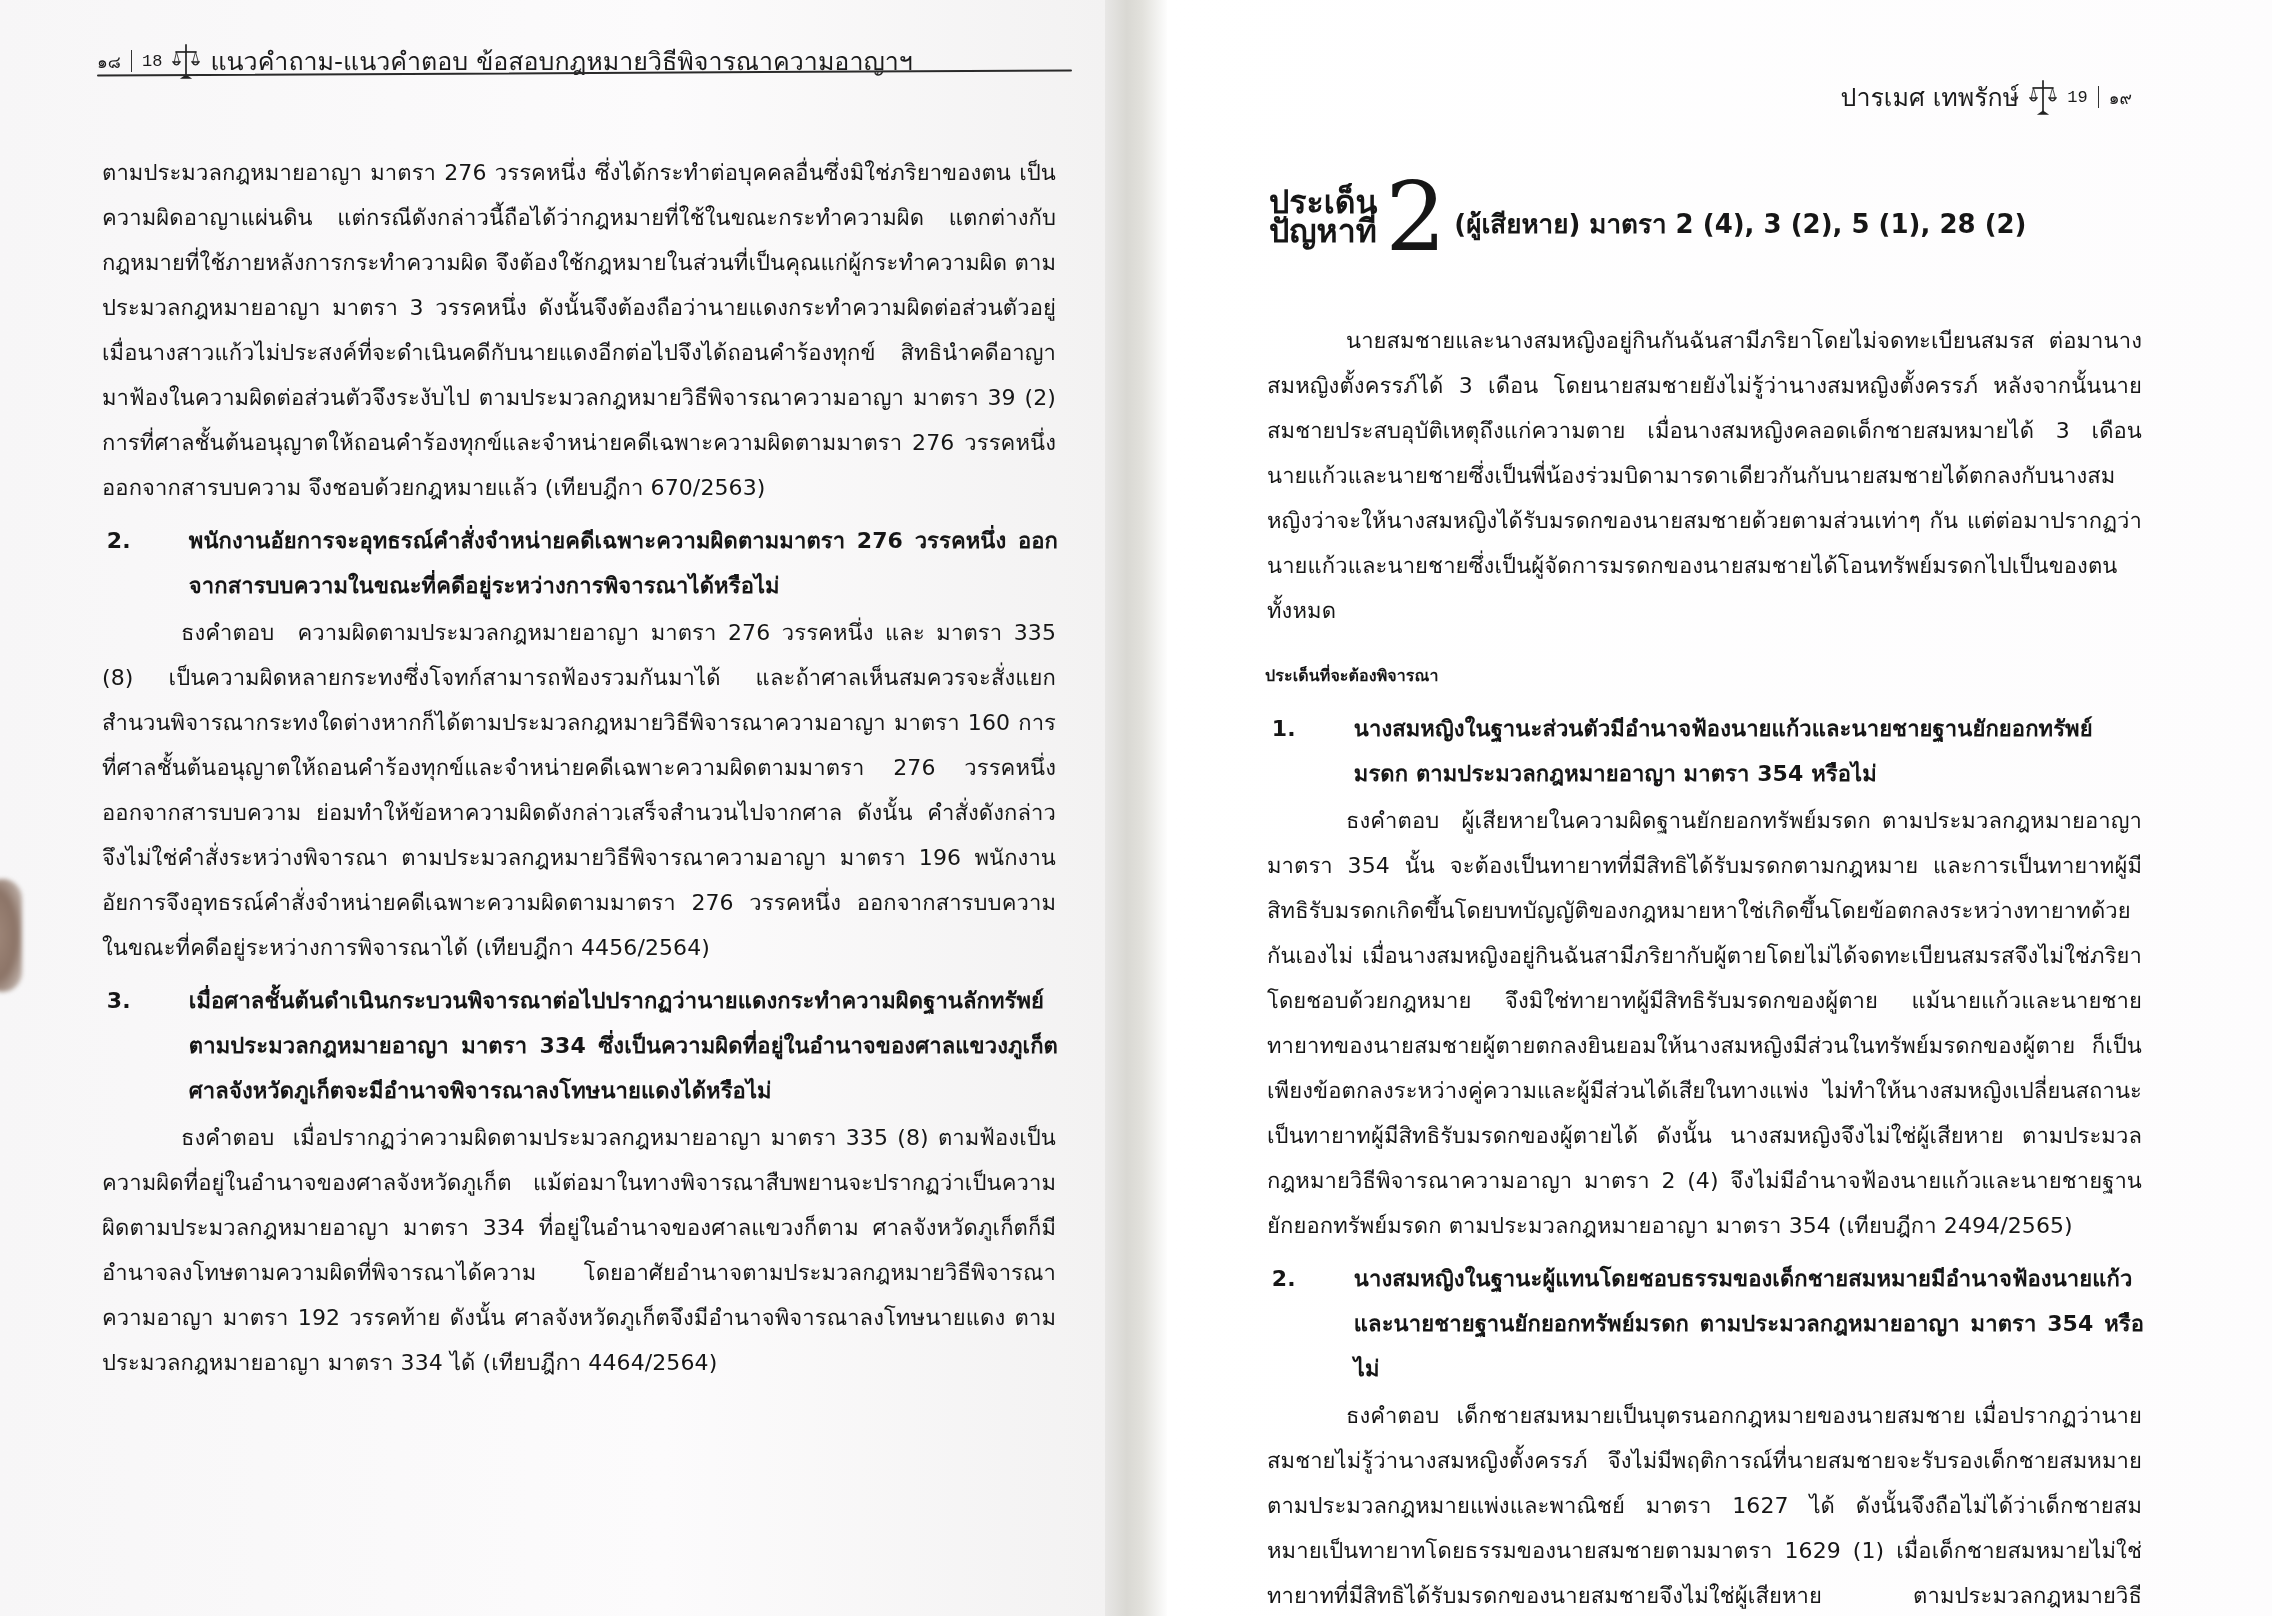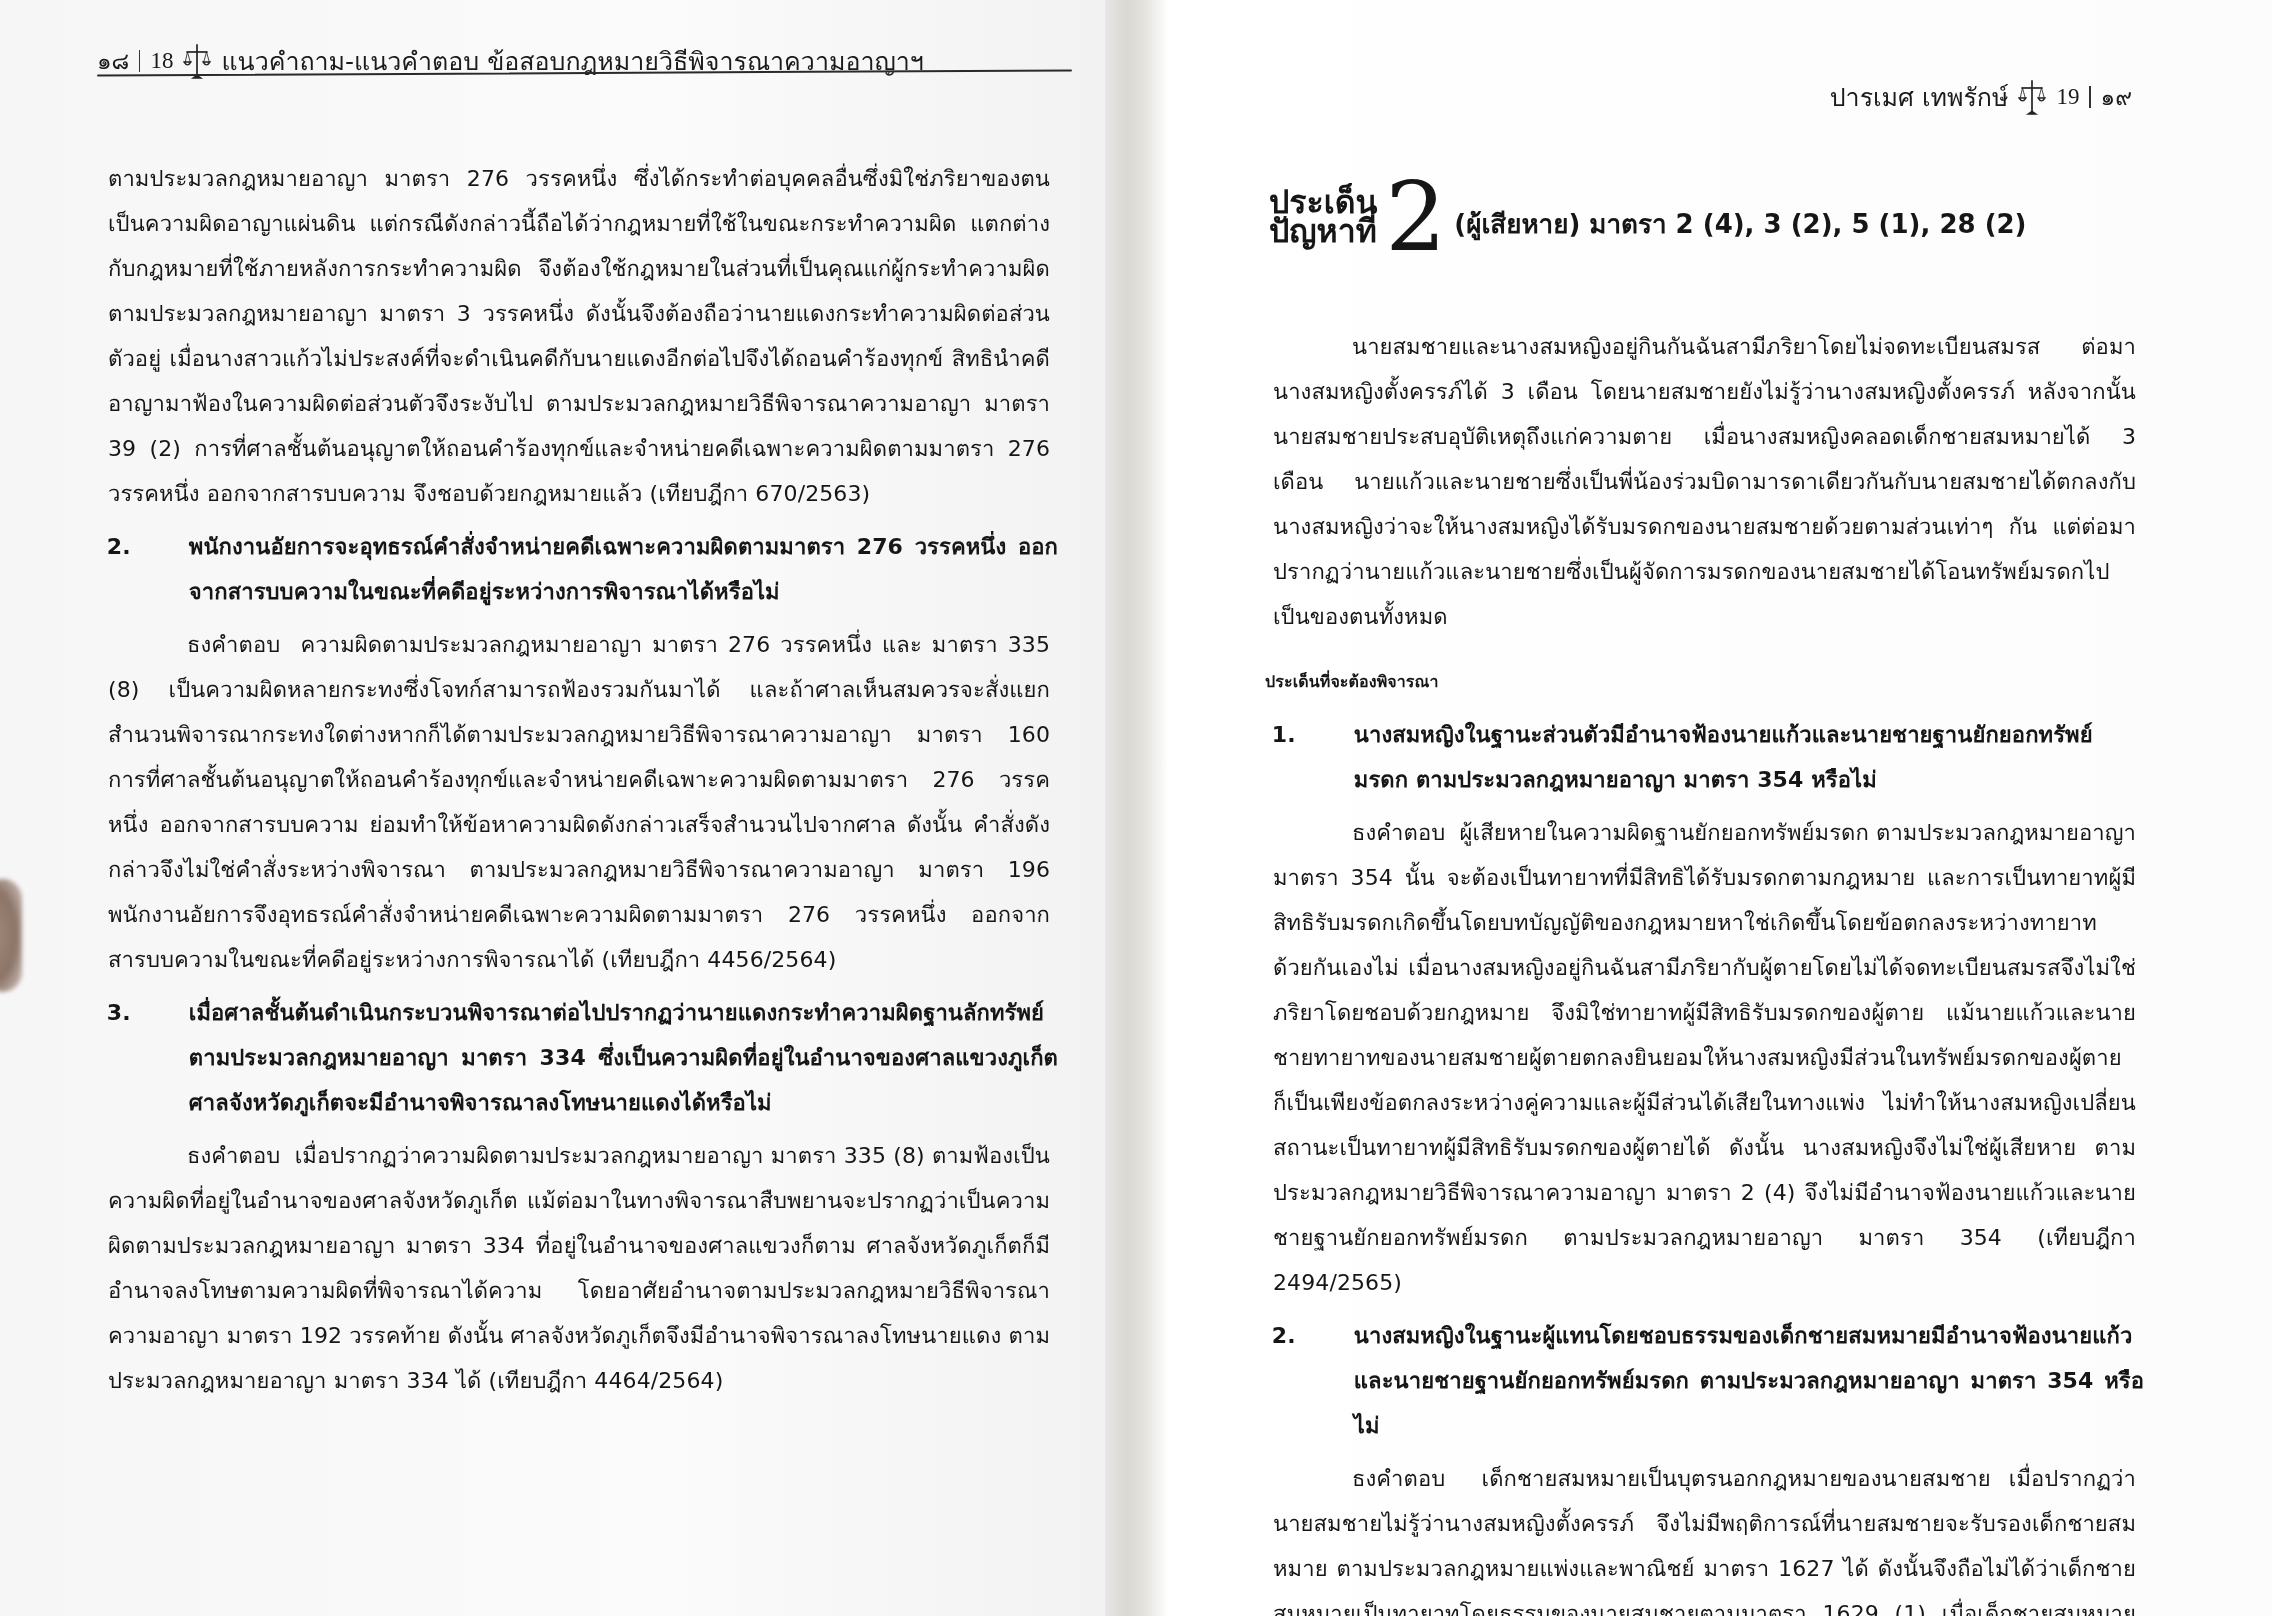--- a/index.html
+++ b/index.html
@@ -25,35 +25,35 @@
     .thumb {
       position: absolute; left: -17px; top: 879px; width: 39px; height: 113px;
       border-radius: 22.5px; background: radial-gradient(ellipse at 30% 50%, #a0887a 0%, #8c7467 55%, #d8cfca 100%);
       filter: blur(2.3px);
     }
 
     .running-head {
       position: absolute; display: flex; align-items: center; gap: 10px;
       font-size: 25px; color: #1b1b1b; white-space: nowrap;
     }
-    .running-head .pg { font-family: Liberation Serif, serif; font-size: 23px; text-align: right; }
+    .running-head .pg { font-family: Liberation Mono, monospace; font-size: 17px; text-align: right; }
     .running-head .sep { display: inline-block; width: 1.1px; height: 22.5px; background: #333; }
     .scale-icon { width: 28px; height: 37px; }
     .head-rule {
       position: absolute; height: 2.3px; background: #2a2a2a; border-radius: 1.7px;
     }
     .left-head { left: 97px; top: 41px; }
     .left-rule { left: 97px; top: 72px; width: 975px; transform: rotate(-0.3deg); }
     .right-head { right: 141px; top: 77px; }
 
     .body-text {
       position: absolute; font-size: 22px; line-height: 45px; text-align: justify;
       letter-spacing: 0.1px;
     }
-    .body-text p { margin: 8px; }
+    .body-text p { margin: 2px; }
     .left-body { left: 100px; top: 148px; width: 958px; }
     .right-body { left: 1265px; top: 316px; width: 879px; }
 
     .indent { text-indent: 79px; }
     .q { font-weight: bold; display: flex; margin-top: 8px; }
     .q .num { width: 45px; flex: none; padding-left: 6.8px; }
     .q .qt { flex: 1; margin-left: 37px; }
     .ans-label { font-weight: normal; }
 
     .issue-title {

